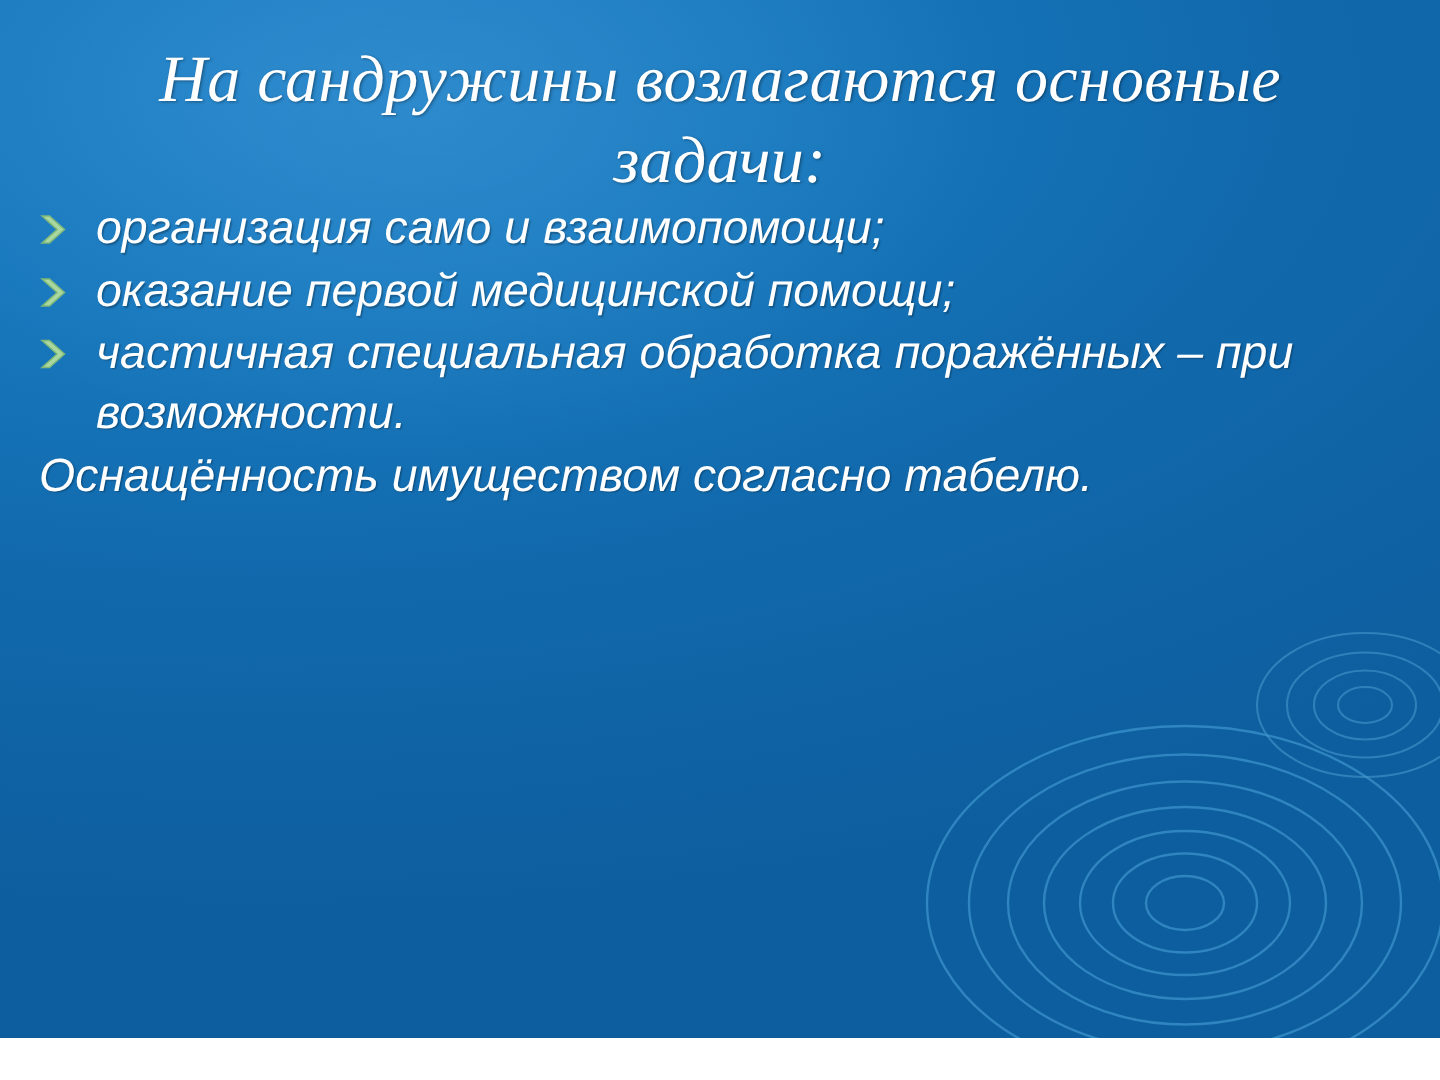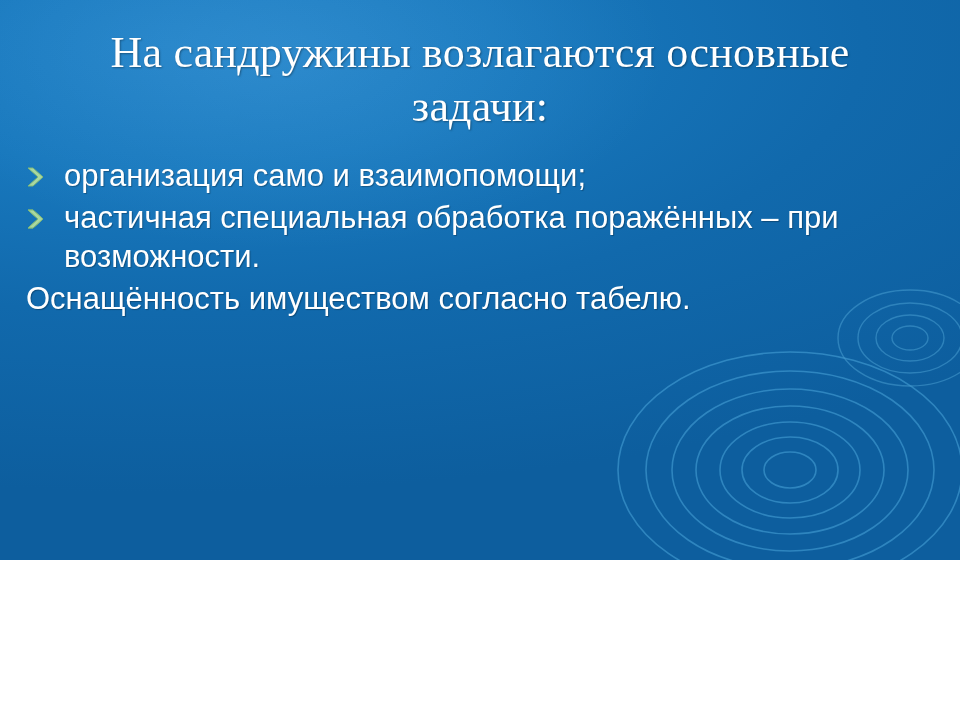--- a/index.html
+++ b/index.html
@@ -8,25 +8,26 @@
   }
   body {
     width: 960px;
     height: 720px;
     overflow: hidden;
     font-family: "Liberation Sans", sans-serif;
   }
   #slide {
     position: relative;
     width: 960px;
-    height: 560px;
+    height: 692px;
     background:
       radial-gradient(ellipse 120% 80% at 18% 8%, #1f7fc4 0%, #1878bd 28%, #1169ac 60%, #0d5e9e 100%),
       linear-gradient(160deg, #1b7cc0 0%, #0f67aa 55%, #0b5693 100%);
     overflow: hidden;
+    font-style: italic;
   }
   
   .ripples {
     position: absolute;
     right: -40px;
     bottom: -60px;
     width: 420px;
     height: 340px;
     opacity: 0.55;
     pointer-events: none;
@@ -52,21 +53,21 @@
     color: #ffffff;
     font-family: "Liberation Serif", serif;
     font-size: 44px;
     line-height: 1.22;
     letter-spacing: 0.2px;
     text-shadow: 1px 1px 2px rgba(0,0,0,0.35);
   }
 
   #body-area {
     position: absolute;
-    top: 156px;
+    top: 132px;
     left: 18px;
     width: 930px;
   }
 
   ul.bullets {
     list-style: none;
     margin: 0;
     padding: 0;
   }
   ul.bullets > li {
@@ -135,20 +136,21 @@
           </svg>
         </span>
         <span>организация само и взаимопомощи;</span>
       </li>
       <li>
         <span class="bullet-marker">
           <svg width="22" height="22" viewBox="0 0 22 22" xmlns="http://www.w3.org/2000/svg">
             <path d="M2 2 L12 11 L2 20 L7 20 L17 11 L7 2 Z" fill="#a9d8a0" stroke="#7fb878" stroke-width="1"></path>
           </svg>
         </span>
+        <span>оказание первой медицинской помощи;</span>
       </li>
       <li>
         <span class="bullet-marker">
           <svg width="22" height="22" viewBox="0 0 22 22" xmlns="http://www.w3.org/2000/svg">
             <path d="M2 2 L12 11 L2 20 L7 20 L17 11 L7 2 Z" fill="#a9d8a0" stroke="#7fb878" stroke-width="1"></path>
           </svg>
         </span>
         <span>частичная специальная обработка поражённых – при возможности.</span>
       </li>
     </ul>

